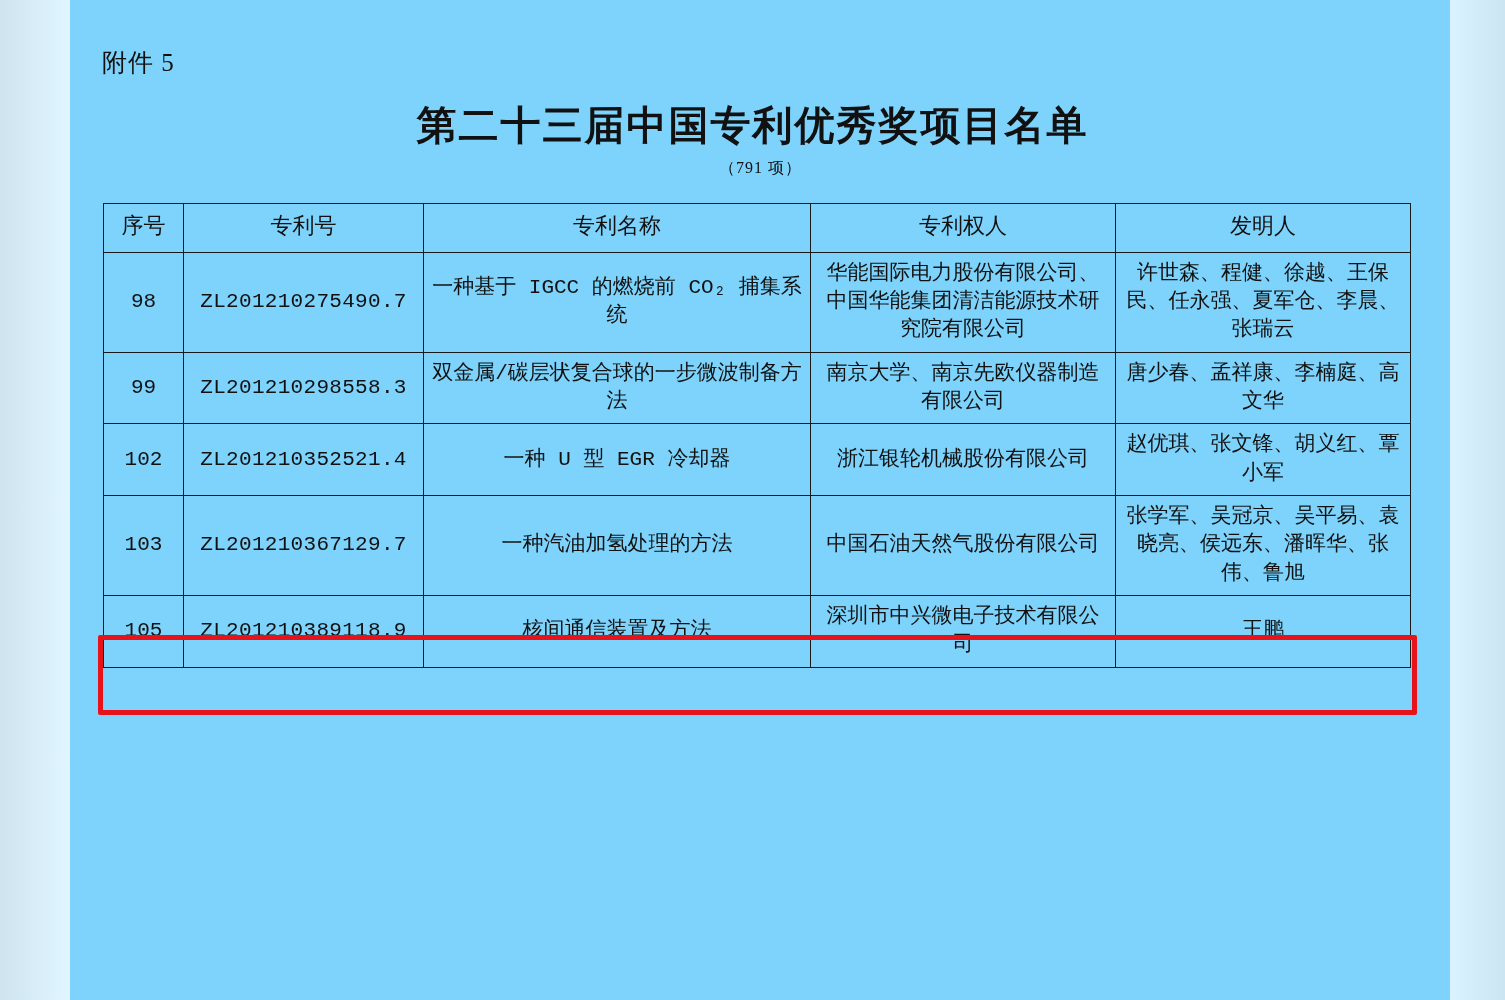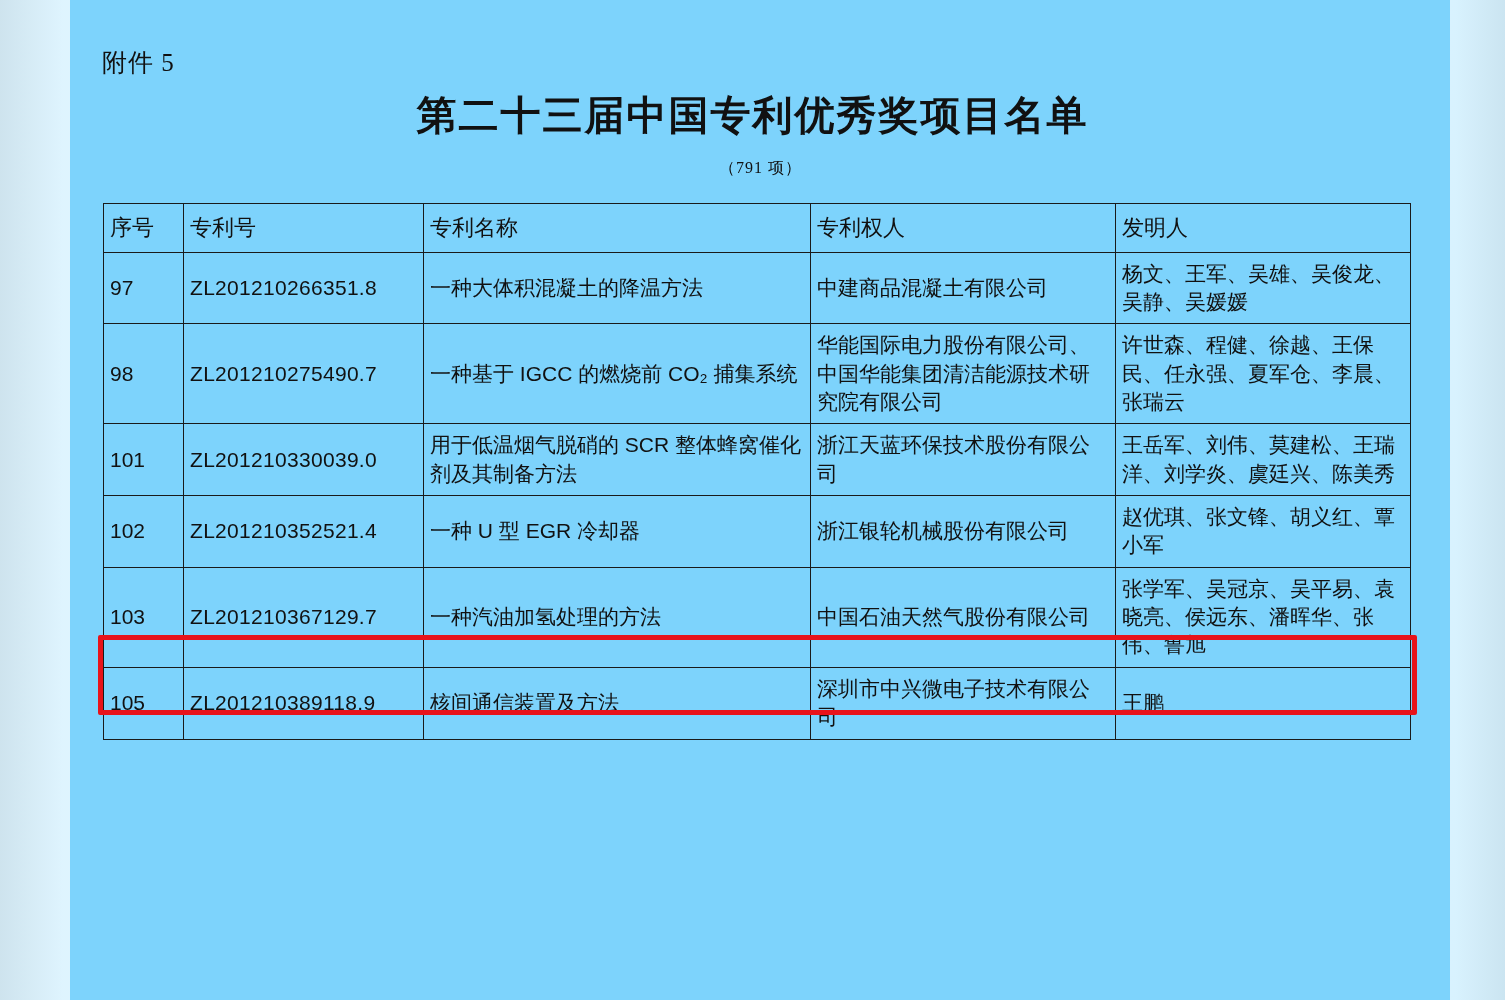--- a/index.html
+++ b/index.html
@@ -44,21 +44,21 @@
     position: absolute;
     left: 102px;
     top: 46px;
     font-size: 25px;
     letter-spacing: 1px;
     font-family: "Liberation Serif", "DejaVu Serif", serif;
   }
 
   .doc-title {
     position: absolute;
-    top: 88px;
+    top: 98px;
     left: 0;
     width: 1505px;
     text-align: center;
     font-size: 40px;
     font-weight: bold;
     letter-spacing: 2px;
   }
 
   .doc-subtitle {
     position: absolute;
@@ -75,26 +75,26 @@
     position: absolute;
     left: 103px;
     top: 203px;
     width: 1307px;
     border-collapse: collapse;
     table-layout: fixed;
   }
   table.patent-table th,
   table.patent-table td {
     border: 1.6px solid #1a1a1a;
-    text-align: left;
+    text-align: center;
     vertical-align: middle;
     font-size: 21px;
     line-height: 1.35;
     padding: 7px 6px;
-    font-family: Liberation Sans, sans-serif;
+    font-family: Liberation Mono, monospace;
   }
   table.patent-table th {
     font-weight: normal;
     font-size: 22px;
     padding: 9px 6px;
   }
   col.c-no     { width: 80px; }
   col.c-num    { width: 240px; }
   col.c-name   { width: 387px; }
   col.c-owner  { width: 305px; }
@@ -142,39 +142,32 @@
       <tr>
         <th>序号</th>
         <th>专利号</th>
         <th>专利名称</th>
         <th>专利权人</th>
         <th>发明人</th>
       </tr>
     </thead>
     <tbody>
       <tr>
-        <td class="cell-no">97</td>
-        <td class="cell-num">ZL201210266351.8</td>
-        <td>一种大体积混凝土的降温方法</td>
-        <td>中建商品混凝土有限公司</td>
-        <td>杨文、王军、吴雄、吴俊龙、吴静、吴媛媛</td>
-      </tr>
-      <tr>
         <td class="cell-no">98</td>
         <td class="cell-num">ZL201210275490.7</td>
         <td>一种基于 IGCC 的燃烧前 CO₂ 捕集系统</td>
         <td>华能国际电力股份有限公司、中国华能集团清洁能源技术研究院有限公司</td>
         <td>许世森、程健、徐越、王保民、任永强、夏军仓、李晨、张瑞云</td>
       </tr>
-      <tr class="row-highlight">
-        <td class="cell-no">101</td>
-        <td class="cell-num">ZL201210330039.0</td>
-        <td>用于低温烟气脱硝的 SCR 整体蜂窝催化剂及其制备方法</td>
-        <td>浙江天蓝环保技术股份有限公司</td>
-        <td>王岳军、刘伟、莫建松、王瑞洋、刘学炎、虞廷兴、陈美秀</td>
+      <tr>
+        <td class="cell-no">99</td>
+        <td class="cell-num">ZL201210298558.3</td>
+        <td>双金属/碳层状复合球的一步微波制备方法</td>
+        <td>南京大学、南京先欧仪器制造有限公司</td>
+        <td>唐少春、孟祥康、李楠庭、高文华</td>
       </tr>
       <tr>
         <td class="cell-no">102</td>
         <td class="cell-num">ZL201210352521.4</td>
         <td>一种 U 型 EGR 冷却器</td>
         <td>浙江银轮机械股份有限公司</td>
         <td>赵优琪、张文锋、胡义红、覃小军</td>
       </tr>
       <tr>
         <td class="cell-no">103</td>

